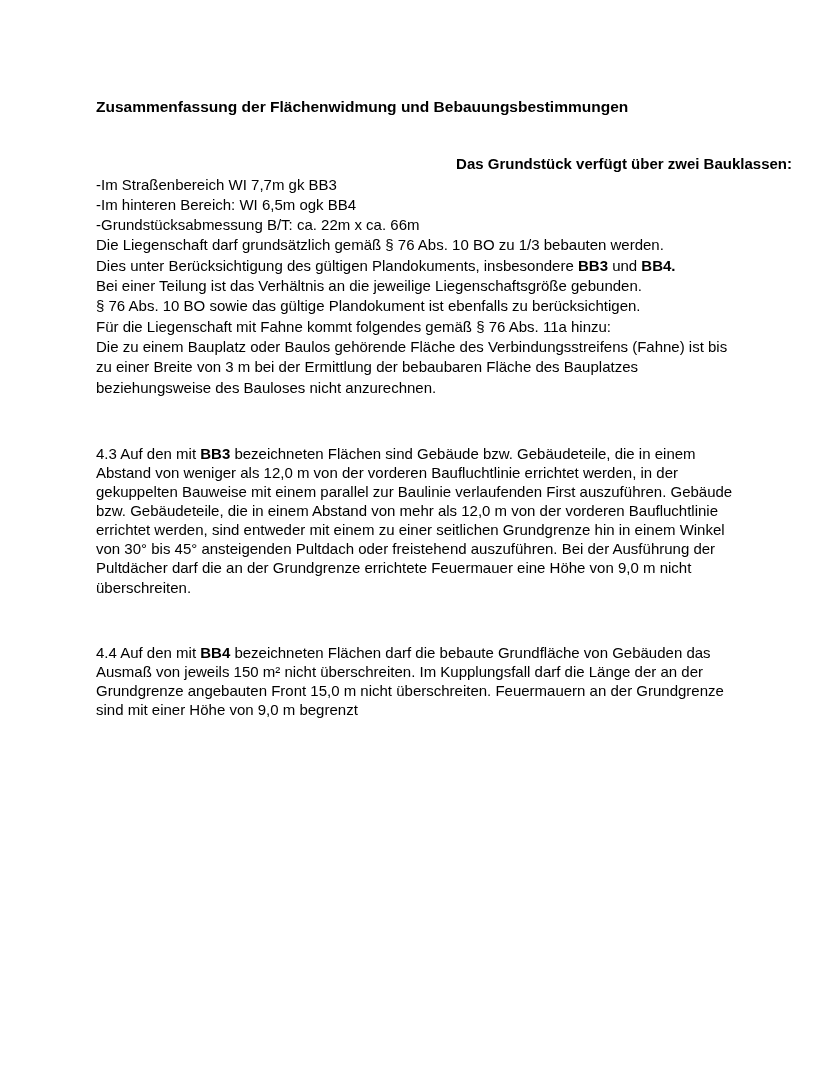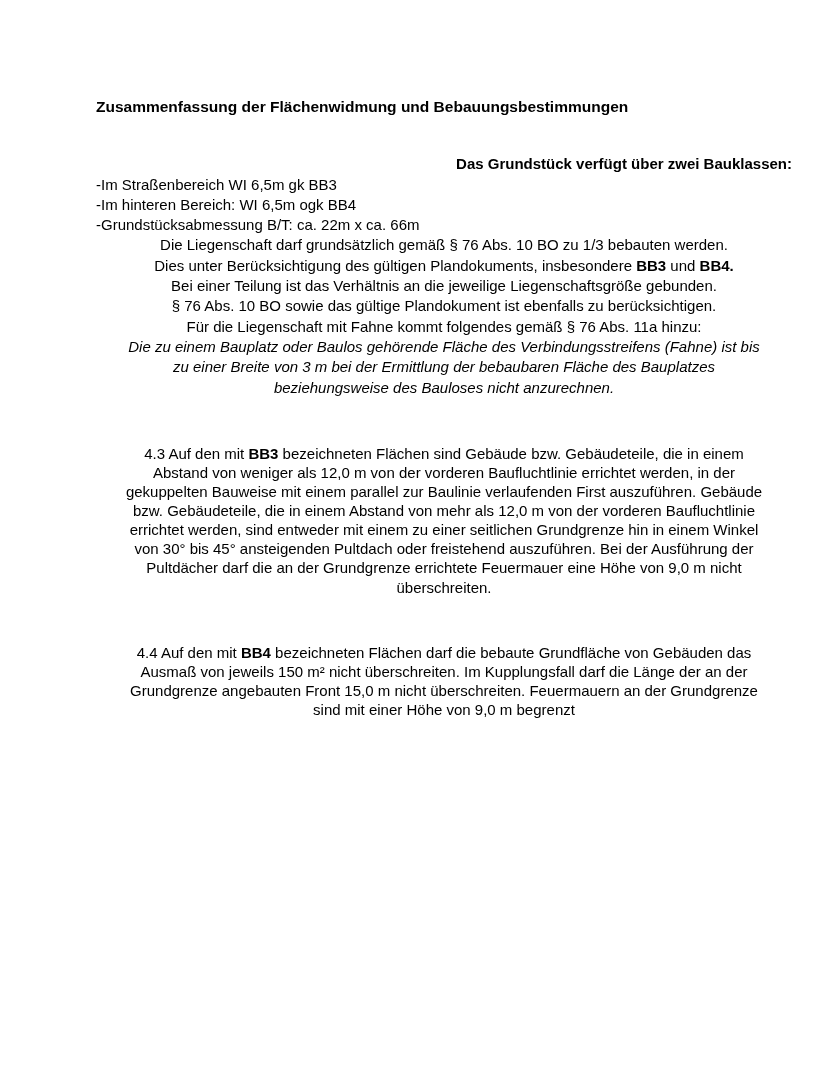--- a/index.html
+++ b/index.html
@@ -39,43 +39,42 @@
   }
   .prop-item {
     line-height: 20.3px;
     margin: 0;
     white-space: pre-wrap;
   }
   p.para {
     margin: 0;
     line-height: 20.3px;
     white-space: pre-wrap;
-    text-align: center;
   }
   p.para.tight {
     line-height: 19.1px;
     margin-top: 46px;
   }
   .mt-a { margin-top: 21px; }
   .mt-b { margin-top: 20px; }
-  .mt-c { margin-top: 13px; font-style: italic; }
+  .mt-c { margin-top: 13px; }
   .mt-d { margin-top: 10px; }
   .mt-e { margin-top: 7px; }
   .b { font-weight: bold; }
 </style>
 </head>
 <body>
 
 <div class="page">
 
   <h1 class="doc-title">Zusammenfassung der Flächenwidmung und Bebauungsbestimmungen</h1>
 
   <div>
     <p class="prop-heading">Das Grundstück verfügt über zwei Bauklassen:</p>
-    <p class="prop-item">-Im Straßenbereich WI 6,5m gk BB3</p>
+    <p class="prop-item">-Im Straßenbereich WI 7,7m gk BB3</p>
     <p class="prop-item">-Im hinteren Bereich: WI 6,5m ogk BB4</p>
     <p class="prop-item">-Grundstücksabmessung B/T: ca. 22m x ca. 66m</p>
   </div>
 
   <p class="para mt-a"><span>Die Liegenschaft darf grundsätzlich gemäß § 76 Abs. 10 BO zu 1/3 bebauten werden.
 Dies unter Berücksichtigung des gültigen Plandokuments, insbesondere </span><span class="b">BB3</span><span> und </span><span class="b">BB4.</span></p>
 
   <p class="para mt-b"><span>Bei einer Teilung ist das Verhältnis an die jeweilige Liegenschaftsgröße gebunden.
 § 76 Abs. 10 BO sowie das gültige Plandokument ist ebenfalls zu berücksichtigen.
 Für die Liegenschaft mit Fahne kommt folgendes gemäß § 76 Abs. 11a hinzu:</span></p>

